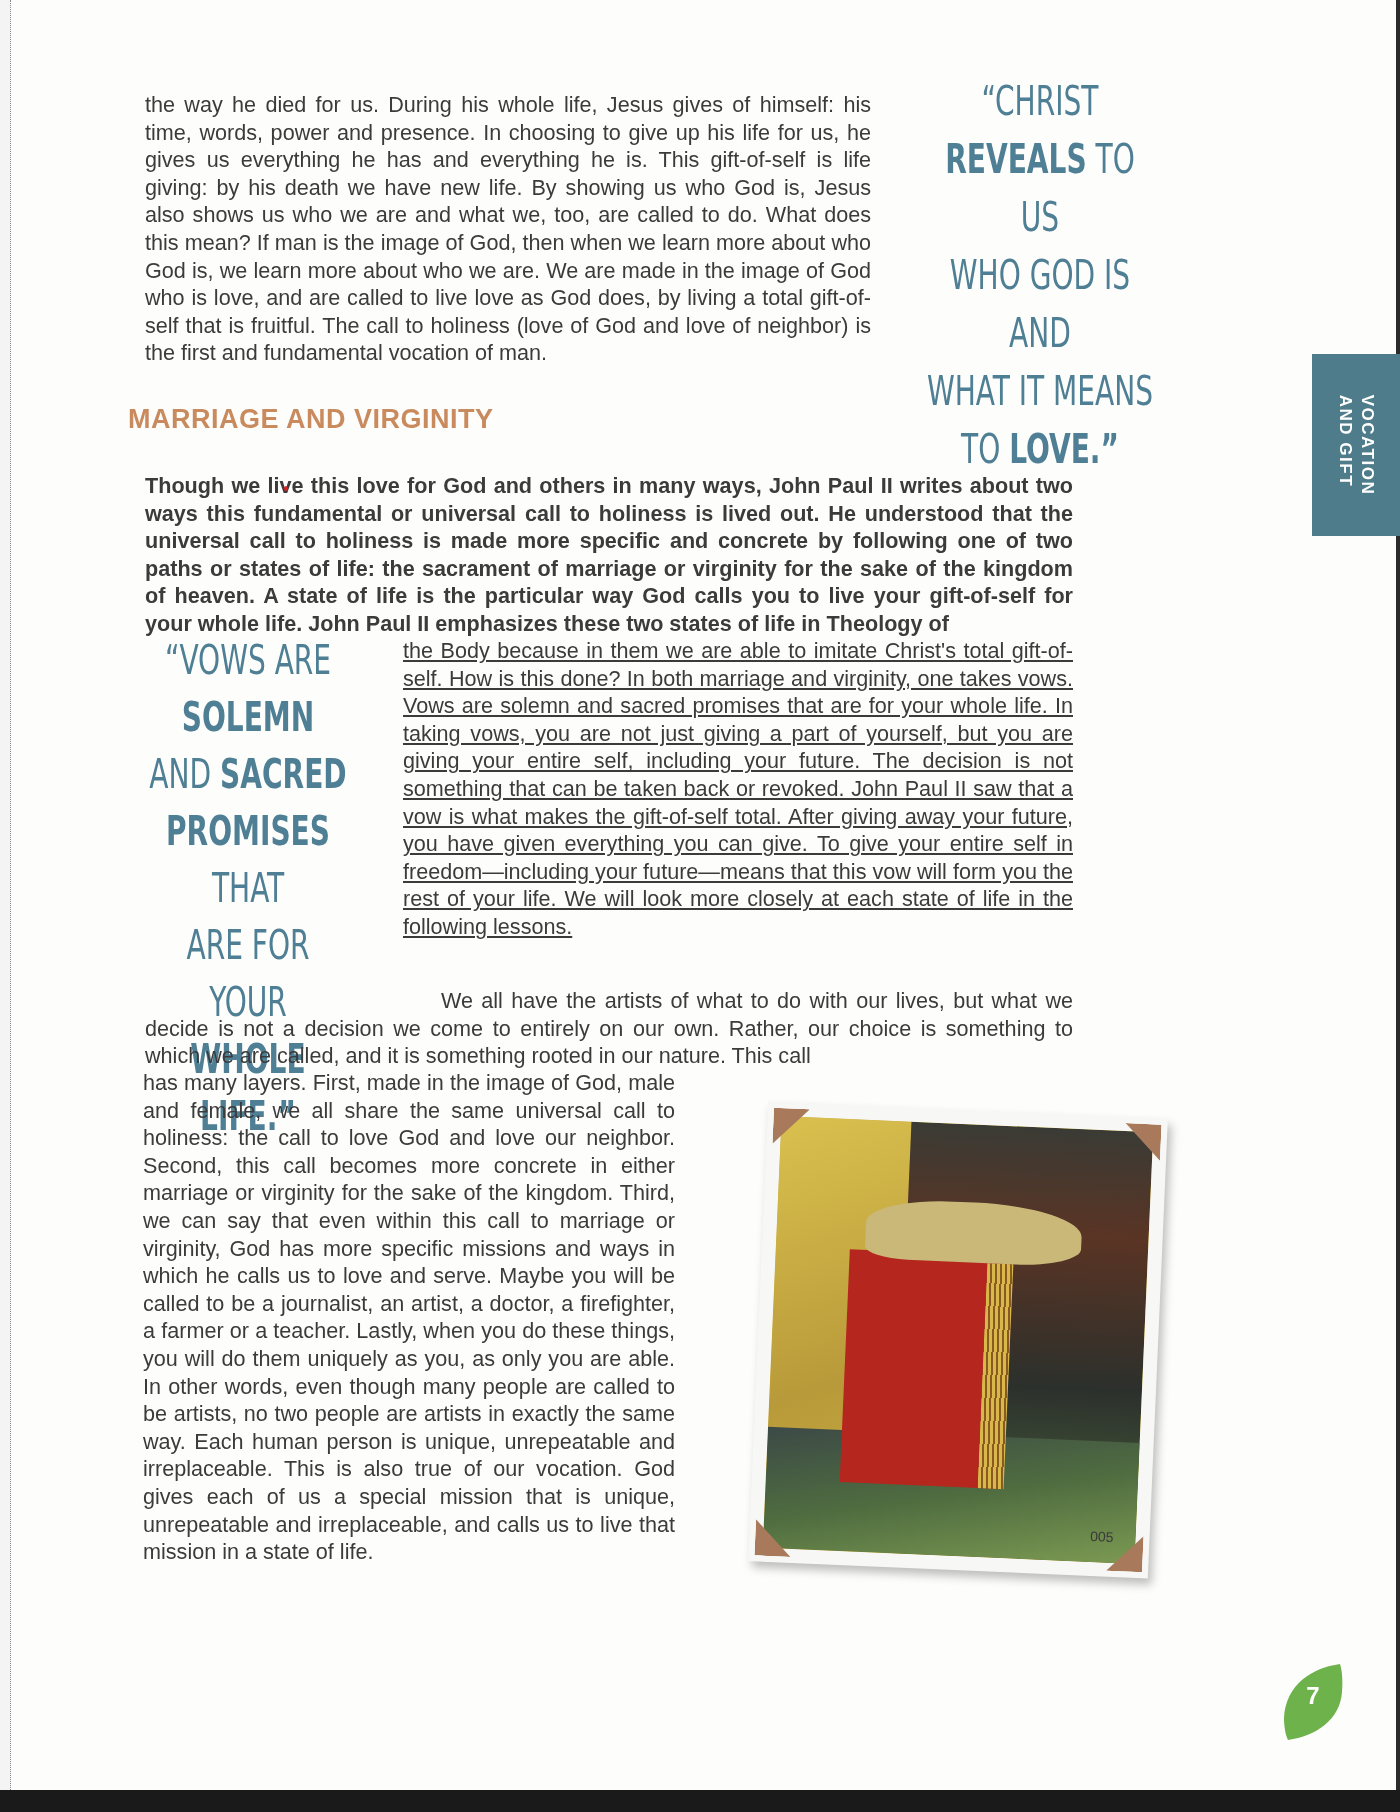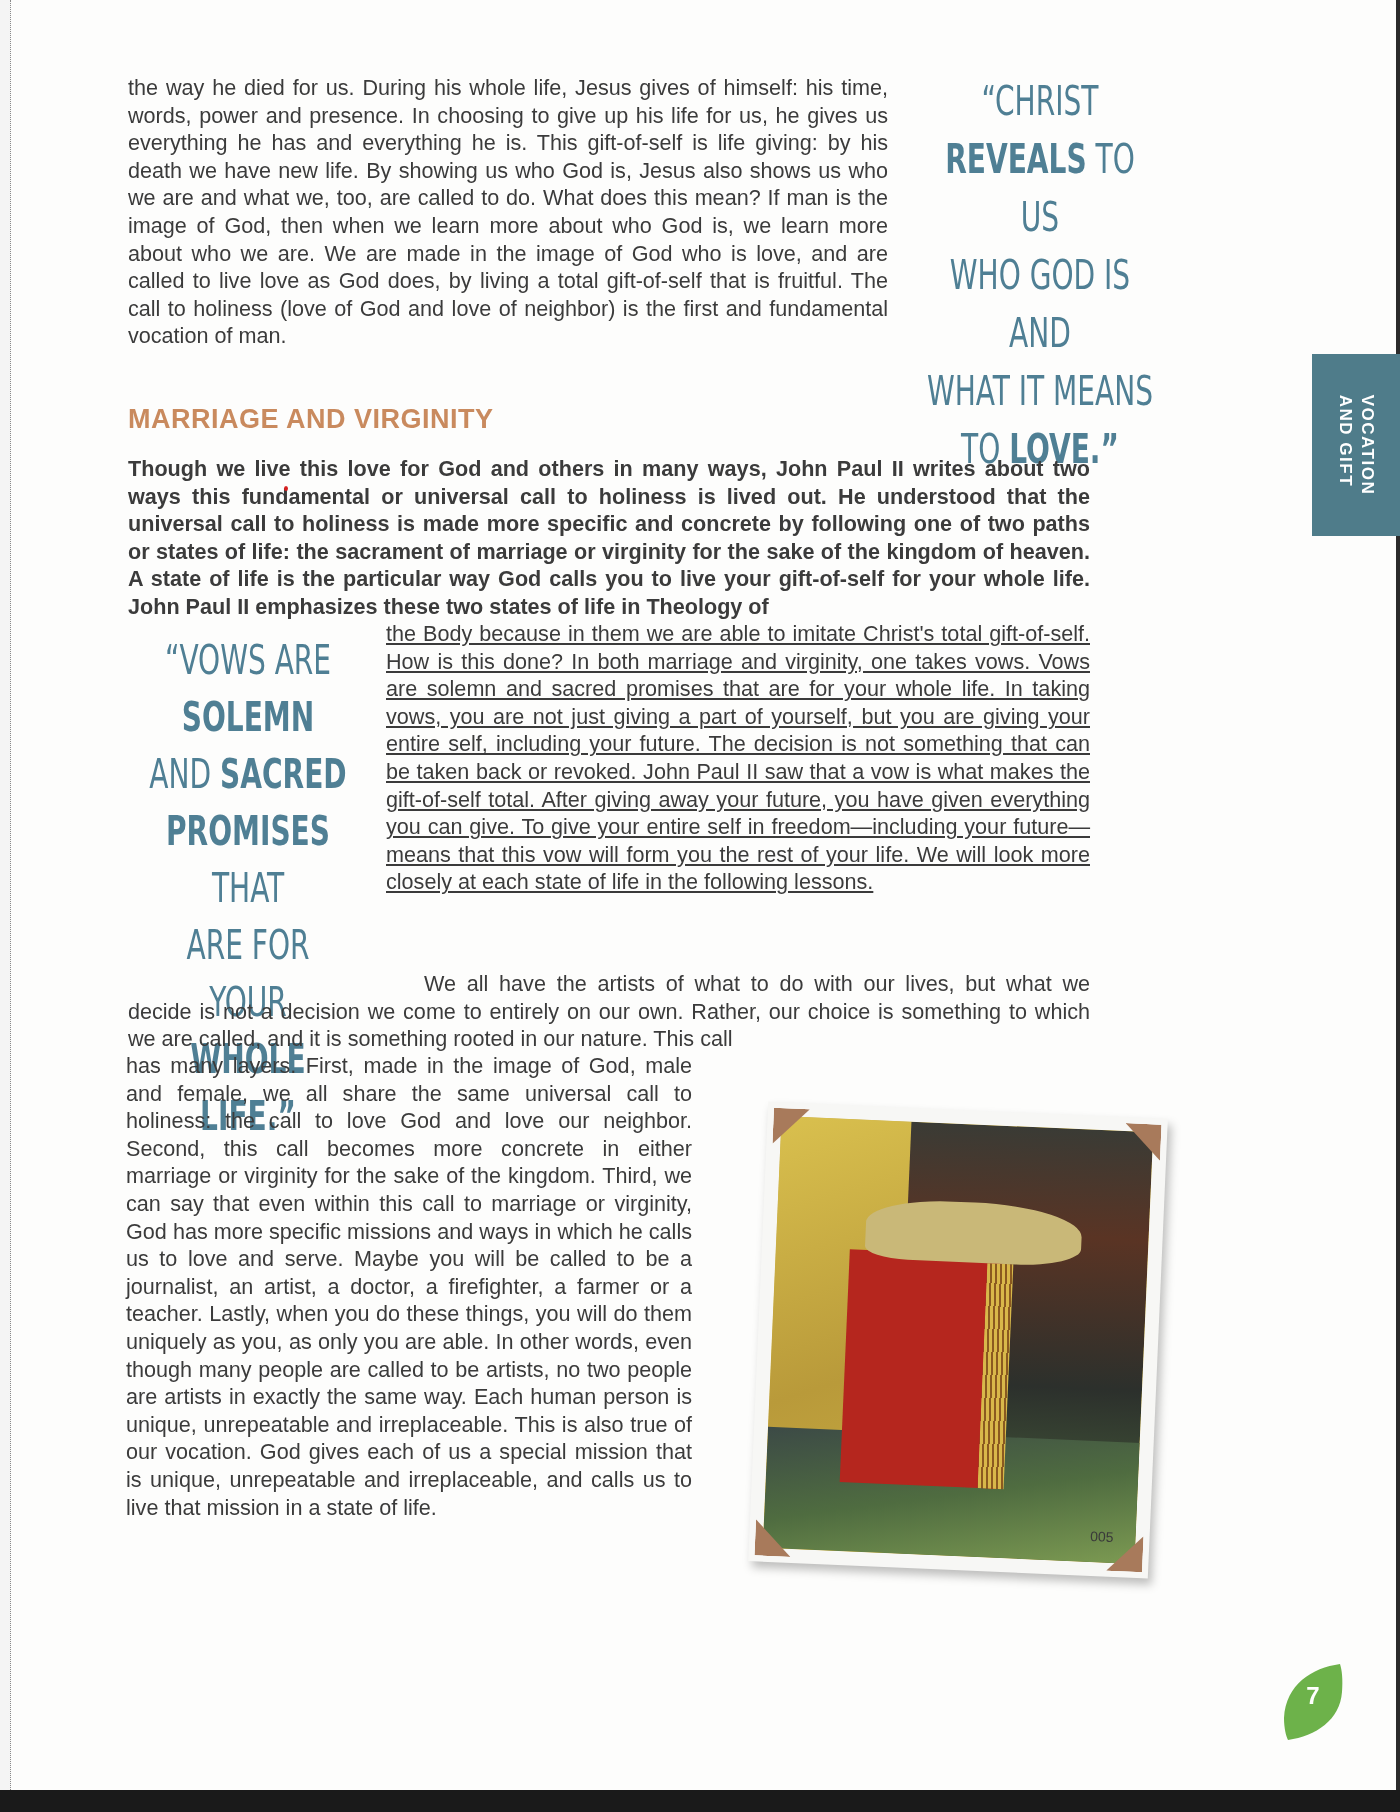--- a/index.html
+++ b/index.html
@@ -19,21 +19,21 @@
     }
     .bottom-band {
       position: absolute; left: 0; bottom: 0; width: 1400px; height: 22px;
       background: #1a1a1a;
     }
     .body-text {
       position: absolute; font-size: 21.6px; line-height: 27.6px;
       text-align: justify; color: #3b3b3b; letter-spacing: 0;
       font-family: "Liberation Sans", sans-serif;
     }
-    .body-text p { margin: 0; }
+    .body-text p { margin: 17px; }
     #intro { left: 128px; top: 74px; width: 760px; }
     #section-heading {
       position: absolute; left: 128px; top: 404px; font-size: 27px; font-weight: bold;
       color: #c98a5e; letter-spacing: 0.5px; font-family: "Liberation Sans", sans-serif; text-align: center;
     }
     #para1 { left: 128px; top: 455px; width: 962px; font-weight: bold; }
     #para2 { left: 386px; top: 620px; width: 704px; text-decoration: underline; }
     #para3 { left: 128px; top: 970px; width: 962px; text-indent: 296px; }
     #para4 { left: 126px; top: 1052px; width: 566px; }
     .pull-quote {

